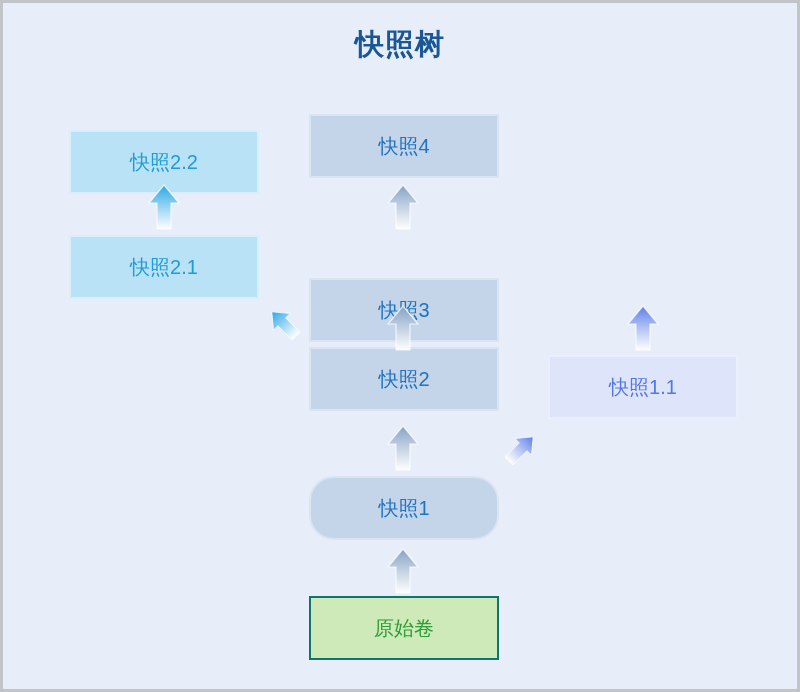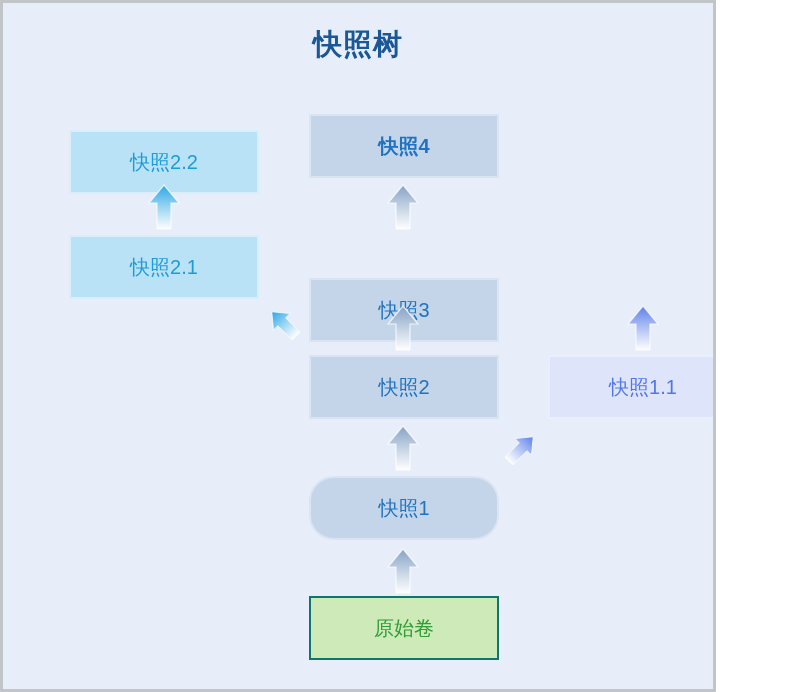--- a/index.html
+++ b/index.html
@@ -1,19 +1,19 @@
 <!DOCTYPE html>
 <html style="--background: #e8eef9; --frame-border: #c2c5c8; --title-text: #1a5796; --center-box-fill: #c4d5ea; --center-box-text: #2073c0; --left-box-fill: #b9e2f6; --left-box-text: #1e9cd8; --right-box-fill: #dee5fb; --right-box-text: #5477e7; --origin-box-fill: #cfeab9; --origin-box-text: #2f9d38; --steel-arrow: #84a2c5; --cyan-arrow: #2aa7e6; --periwinkle-arrow: #5c80ea;"><head>
 <meta charset="utf-8">
 <style>
   html,body{margin:0;padding:0;background:#ffffff;}
   body{font-family:"Liberation Sans","DejaVu Sans",sans-serif;}
   .frame{
     position:relative;
-    width:716px;height:692px;
+    width:800px;height:692px;
     box-sizing:border-box;
     background:var(--background,#e8eef9);
     border:3px solid var(--frame-border,#c2c5c8);
     overflow:hidden;
   }
   .title{
     position:absolute;left:0;top:22px;width:100%;
     text-align:center;
     font-size:29px;font-weight:bold;
     color:var(--title-text,#1a5796);
@@ -42,23 +42,23 @@
     color:var(--right-box-text,#5477e7);
   }
   .node.green{
     background:var(--origin-box-fill,#cfeab9);
     border:2px solid #0f766e;
     color:var(--origin-box-text,#2f9d38);
   }
   
   .pos-snap22{left:66px;top:127px;}
   .pos-snap21{left:66px;top:232px;}
-  .pos-snap4{left:306px;top:111px;font-weight:bold;}
+  .pos-snap4{left:306px;top:111px;}
   .pos-snap3{left:306px;top:232px;margin-top:43px;}
-  .pos-snap2{left:306px;top:352px;}
+  .pos-snap2{left:306px;top:344px;}
   .pos-snap1{left:306px;top:473px;border-radius:25px;}
   .pos-vol{left:306px;top:593px;}
   .pos-snap12{left:545px;top:232px;}
   .pos-snap11{left:545px;top:352px;}
   
   .arrow{position:absolute;width:32px;height:46px;line-height:0;}
   .arrow svg{display:block;}
   .a-left{left:145px;top:181px;}
   .a-c1{left:384px;top:181px;}
   .a-c2{left:384px;top:302px;}

